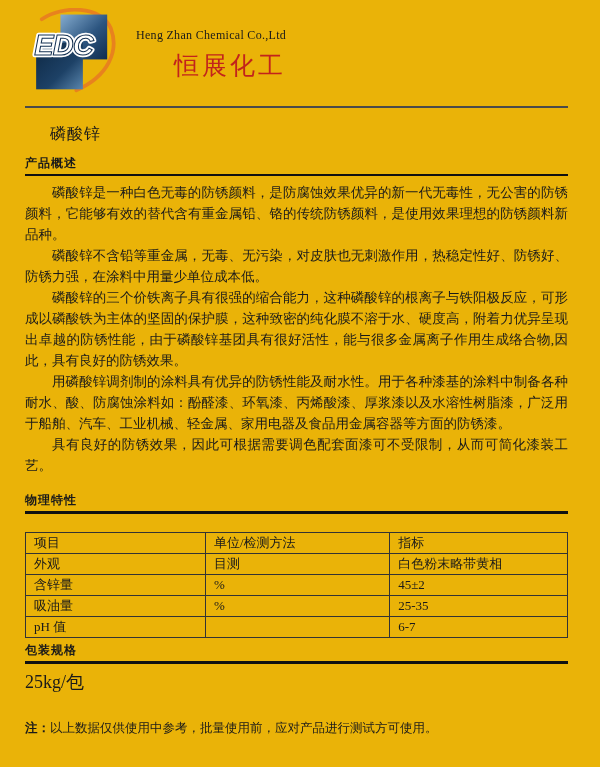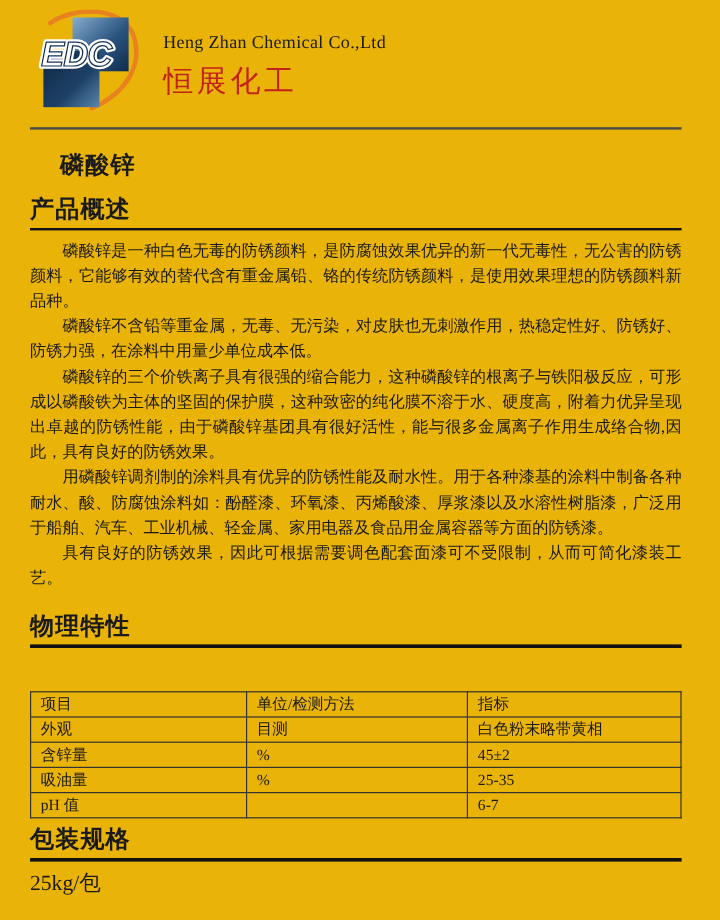--- a/index.html
+++ b/index.html
@@ -15,64 +15,64 @@
   }
   
   .header {
     display: flex;
     align-items: flex-start;
     padding: 8px 0 0 28px;
   }
   .logo-wrap { width: 92px; height: 86px; flex: 0 0 auto; }
   .header-text { margin-left: 16px; padding-top: 20px; }
   .company-en {
-    font-size: 15px;
+    font-size: 12px;
     color: #1a1a1a;
     letter-spacing: 0.3px;
   }
   .company-cn {
     margin-top: 6px;
     font-size: 25px;
     letter-spacing: 3px;
     font-weight: 400;
   }
   .header-rule {
     height: 2px;
     background: #4a4a4a;
     margin: 12px 32px 0 25px;
   }
   
   .product-title {
     margin: 16px 0 0 50px;
-    font-size: 20px;
-    font-weight: bold;
+    font-size: 16px;
+    font-weight: normal;
     letter-spacing: 1px;
   }
   
   .section-heading {
     margin: 10px 32px 0 25px;
-    font-size: 20px;
+    font-size: 12px;
     font-weight: bold;
     letter-spacing: 1px;
     padding-bottom: 2px;
     border-bottom: 2px solid #111111;
   }
   .section-heading.thick { border-bottom-width: 3px; font-family: Liberation Mono, monospace; }
   
   .body-text { margin: 6px 32px 16px 25px; }
   .body-text p {
     font-size: 13.5px;
     line-height: 21px;
     text-align: justify;
     text-indent: 2em;
   }
   
   .props-table {
     width: 543px;
-    margin: 36px 0 0 25px;
+    margin: 18px 0 0 25px;
     border-collapse: collapse;
     table-layout: fixed;
   }
   .props-table th, .props-table td {
     border: 1px solid #333333;
     font-size: 13px;
     font-weight: normal;
     text-align: left;
     padding: 1px 8px;
     line-height: 18px;
@@ -115,21 +115,21 @@
         </defs>
         <path d="M 13 12 C 35 -3, 76 -3, 87 22 C 96 46, 84 73, 50 88" fill="none" stroke="#e8821e" stroke-width="4" stroke-linecap="round"></path>
         <rect x="33" y="7" width="50" height="48" fill="url(#gradTop)"></rect>
         <rect x="7" y="37" width="50" height="50" fill="url(#gradBot)"></rect>
         <text x="5" y="50" font-family="Liberation Sans, sans-serif" font-size="31" font-weight="bold" font-style="italic" letter-spacing="-1" fill="none" stroke="#ffffff" stroke-width="5" stroke-linejoin="round">EDC</text>
         <text x="5" y="50" font-family="Liberation Sans, sans-serif" font-size="31" font-weight="bold" font-style="italic" letter-spacing="-1" fill="#ffffff" stroke="#0f2c4e" stroke-width="1.1">EDC</text>
       </svg>
     </div>
     <div class="header-text">
       <div class="company-en">Heng Zhan Chemical Co.,Ltd</div>
-      <div class="company-cn" style="color: rgb(194, 35, 28);">恒展化工</div>
+      <div class="company-cn" style="color: rgb(194, 35, 28); text-align: right;">恒展化工</div>
     </div>
   </div>
 
   <div class="header-rule"></div>
 
   <div class="product-title">磷酸锌</div>
 
   <div class="section-heading">产品概述</div>
 
   <div class="body-text">

